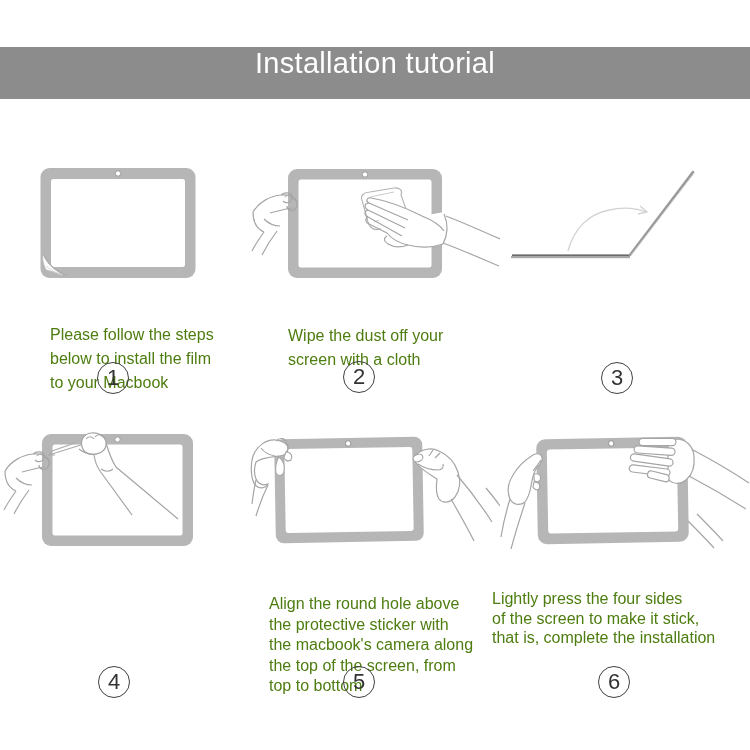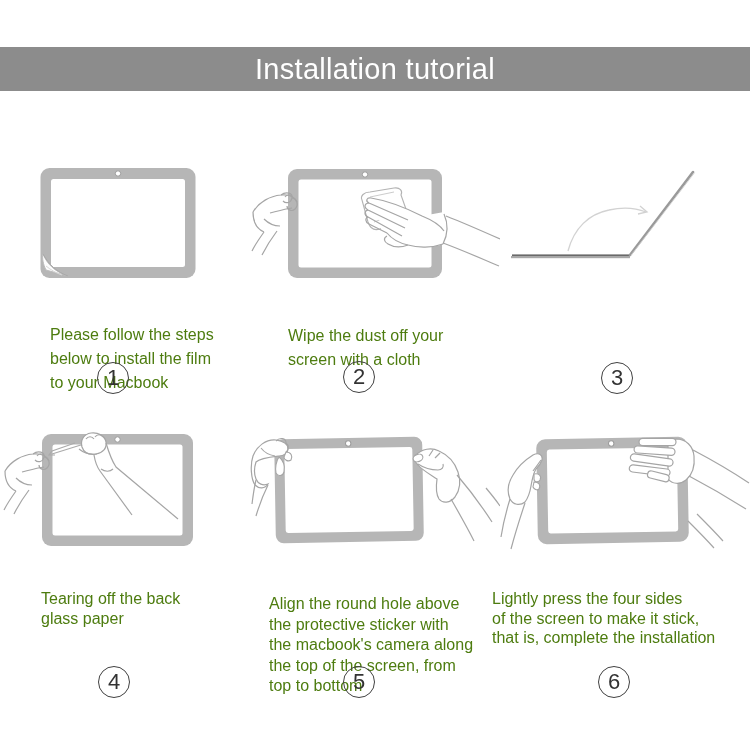--- a/index.html
+++ b/index.html
@@ -1,19 +1,19 @@
 <!DOCTYPE html>
 <html><head>
 <meta charset="utf-8">
 <style>
   html,body{margin:0;padding:0;}
   .page{position:relative;width:750px;height:750px;background:#ffffff;overflow:hidden;
         font-family:"Liberation Sans", sans-serif;}
-  .banner{position:absolute;left:0;top:47px;width:750px;height:44px;background:#8c8c8c;
-          display:flex;align-items:center;justify-content:center;}
+  .banner{position:absolute;left:0;top:47px;width:750px;height:52px;background:#8c8c8c;
+          display:flex;justify-content:center;}
   .banner span{color:#ffffff;font-size:29px;letter-spacing:0.3px;}
   .illus{position:absolute;}
   .caption{position:absolute;color:#4d7c0f;font-size:16px;white-space:pre-line;margin-top:36px;}
   .cap-r1{line-height:24px;}
   .cap-r2{line-height:19.5px;}
   .badge{position:absolute;width:30px;height:30px;border:1.8px solid #414141;border-radius:50%;
          display:flex;align-items:center;justify-content:center;
          font-size:22px;color:#333333;}
 </style>
 </head>
@@ -187,22 +187,20 @@
       <path d="M 197,90 C 206,99 215,108 223,117"></path>
       <path d="M 188,97 C 197,106 206,115 214,124"></path>
     </g>
   </svg>
 
   <div class="caption cap-r1" style="left:50px;top:287px;width:200px">Please follow the steps
 below to install the film
 to your Macbook</div>
   <div class="caption cap-r1" style="left:288px;top:288px;width:200px">Wipe the dust off your
 screen with a cloth</div>
-  <div class="caption cap-r2" style="left:41px;top:553px;width:210px">Tearing off the back
-glass paper</div>
   <div class="caption cap-r2" style="left:269px;top:558px;width:230px;line-height:20.5px">Align the round hole above
 the protective sticker with
 the macbook's camera along
 the top of the screen, from
 top to bottom</div>
   <div class="caption cap-r2" style="left:492px;top:553px;width:235px">Lightly press the four sides
 of the screen to make it stick,
 that is, complete the installation</div>
 
   <div class="badge" style="left:97px;top:362px">1</div>

